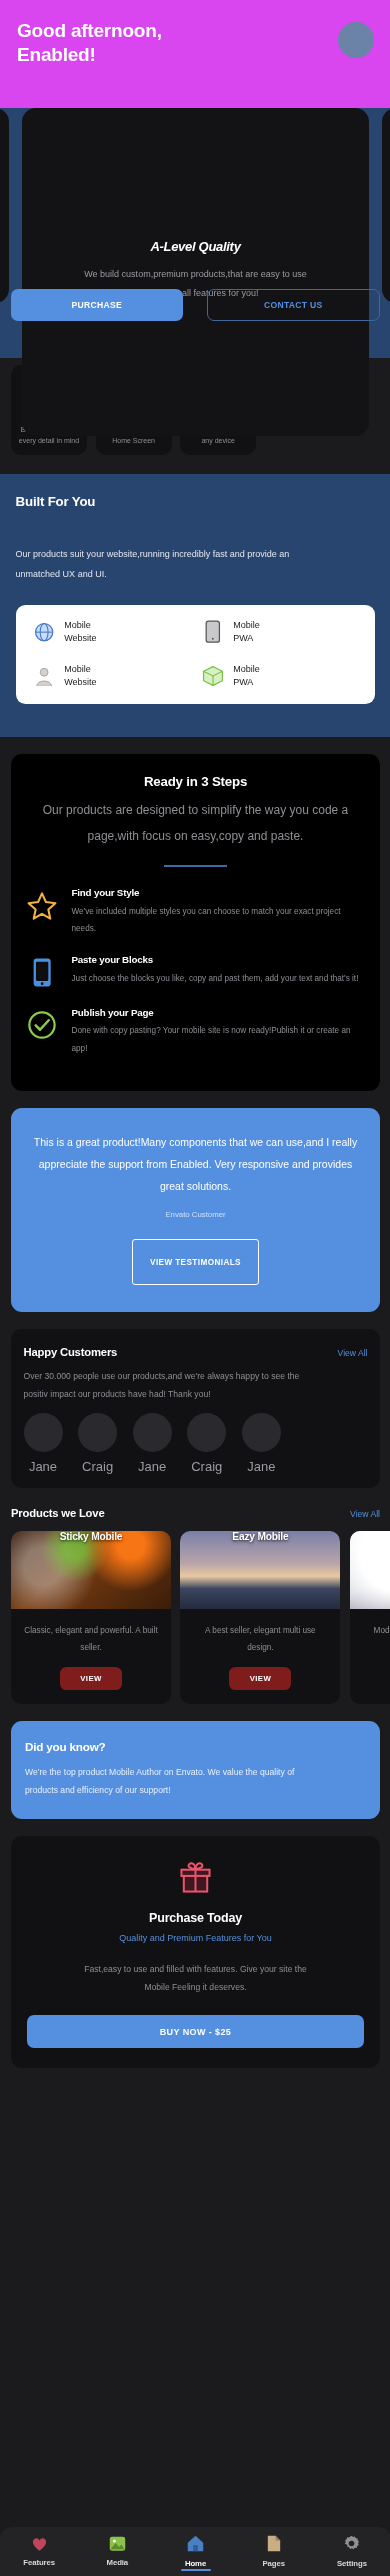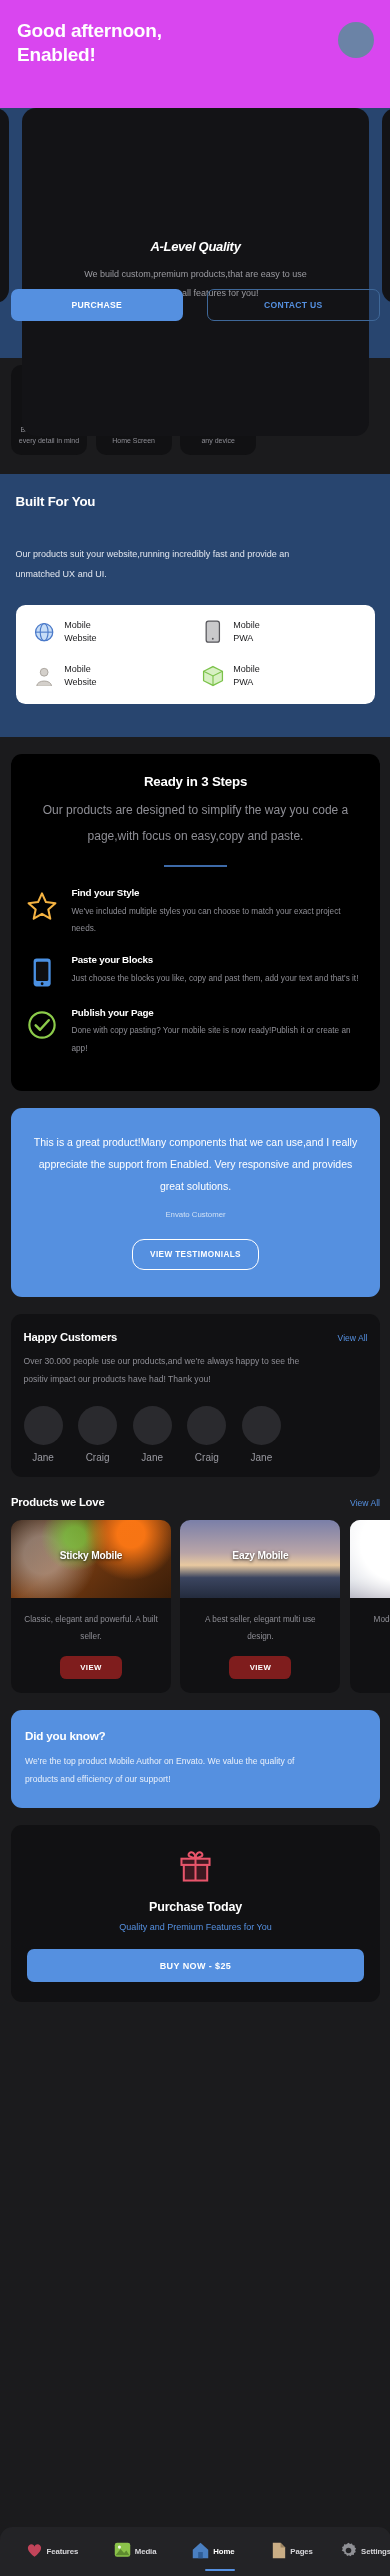--- a/index.html
+++ b/index.html
@@ -270,24 +270,24 @@
   }
   .testi-author {
     font-size: 7.8px;
     color: #cfe0f5;
     margin-bottom: 20.3px;
   }
   .testi-btn {
     display: inline-flex;
     align-items: center;
     justify-content: center;
-    height: 31px;
+    height: 46px;
     padding: 0 17px;
     border: 0.8px solid #ffffff;
-    border-radius: 12px;
+    border-radius: 3px;
     font-size: 8.2px;
     font-weight: bold;
     letter-spacing: 0.4px;
     color: #ffffff;
     background: transparent;
     cursor: pointer;
     font-family: inherit;
   }
 
   
@@ -300,57 +300,57 @@
   .happy-head {
     display: flex;
     justify-content: space-between;
     align-items: baseline;
     margin-bottom: 9.4px;
   }
   .happy-desc {
     font-size: 8.6px;
     color: #8e8e95;
     line-height: 2.1;
-    margin-bottom: 18px;
+    margin-bottom: 10px;
   }
   .avatars {
     display: flex;
     gap: 15.6px;
     overflow: hidden;
   }
   .avatar-item {
     flex: 0 0 39px;
     text-align: center;
   }
   .avatar-circle {
     width: 39px; height: 39px;
     border-radius: 50%;
     background: #2a2a2e;
     margin-bottom: 6.3px;
   }
-  .avatar-name { font-size: 10px; color: #9a9aa1; }
+  .avatar-name { font-size: 13px; color: #9a9aa1; }
 
   
   .prod-carousel {
     display: flex;
     gap: 9.4px;
     padding: 0 11px;
     overflow: hidden;
   }
   .prod-card {
     flex: 0 0 160px;
     background: #111113;
     border-radius: 10.2px;
     overflow: hidden;
   }
   .prod-img {
     height: 78px;
     position: relative;
     display: flex;
-    align-items: center;
+    align-items: flex-start;
     justify-content: center;
     padding-bottom: 6.3px;
   }
   .prod-img-1 {
     background:
       radial-gradient(circle at 75% 18%, rgba(255,120,20,.95) 0 10%, transparent 34%),
       radial-gradient(circle at 40% 22%, rgba(120,200,60,.75) 0 9%, transparent 30%),
       radial-gradient(circle at 20% 45%, rgba(200,190,185,.55) 0 14%, transparent 40%),
       linear-gradient(140deg, #2a1508 0%, #7a3d12 40%, #3a1d08 100%);
   }
@@ -468,23 +468,23 @@
     left: 0; right: 0; bottom: 0;
     height: 49px;
     background: #232326;
     border-radius: 12.5px 12.5px 0 0;
     display: flex;
     align-items: center;
   }
   .nav-item {
     flex: 1;
     display: flex;
-    flex-direction: row;
+    flex-direction: column;
     align-items: center;
-    justify-content: flex-end;
+    justify-content: center;
     gap: 3.9px;
     position: relative;
     height: 100%;
     cursor: pointer;
   }
   .nav-label {
     font-size: 7.8px;
     font-weight: bold;
     color: #d7d7db;
     letter-spacing: -0.1px;
@@ -775,20 +775,24 @@
     <svg width="39" height="39" viewBox="0 0 50 50">
         <path d="M25 14 C25 8 20 5 17 8 C14 11 19 14 25 14 Z" fill="none" stroke="#e8556b" stroke-width="2.6"></path>
         <path d="M25 14 C25 8 30 5 33 8 C36 11 31 14 25 14 Z" fill="none" stroke="#e8556b" stroke-width="2.6"></path>
         <rect x="7" y="15" width="36" height="8" fill="#3d1820" stroke="#e8556b" stroke-width="2.6"></rect>
         <rect x="10" y="23" width="30" height="20" fill="#3d1820" stroke="#e8556b" stroke-width="2.6"></rect>
         <line x1="25" y1="15" x2="25" y2="43" stroke="#e8556b" stroke-width="2.6"></line>
       </svg>
   </div>
   <div class="pt-title">Purchase Today</div>
   <div class="pt-sub">Quality and Premium Features for You</div>
+  <div class="pt-desc">
+    <div>Fast,easy to use and filled with features. Give your site the</div>
+    <div>Mobile Feeling it deserves.</div>
+  </div>
   <button class="pt-btn">BUY NOW - $25</button>
 </div>
 
 <div class="spacer-90"></div>
 
 <div class="bottom-nav">
 
   <div class="nav-item">
     <span>
       <svg width="17" height="15.6" viewBox="0 0 22 20">

